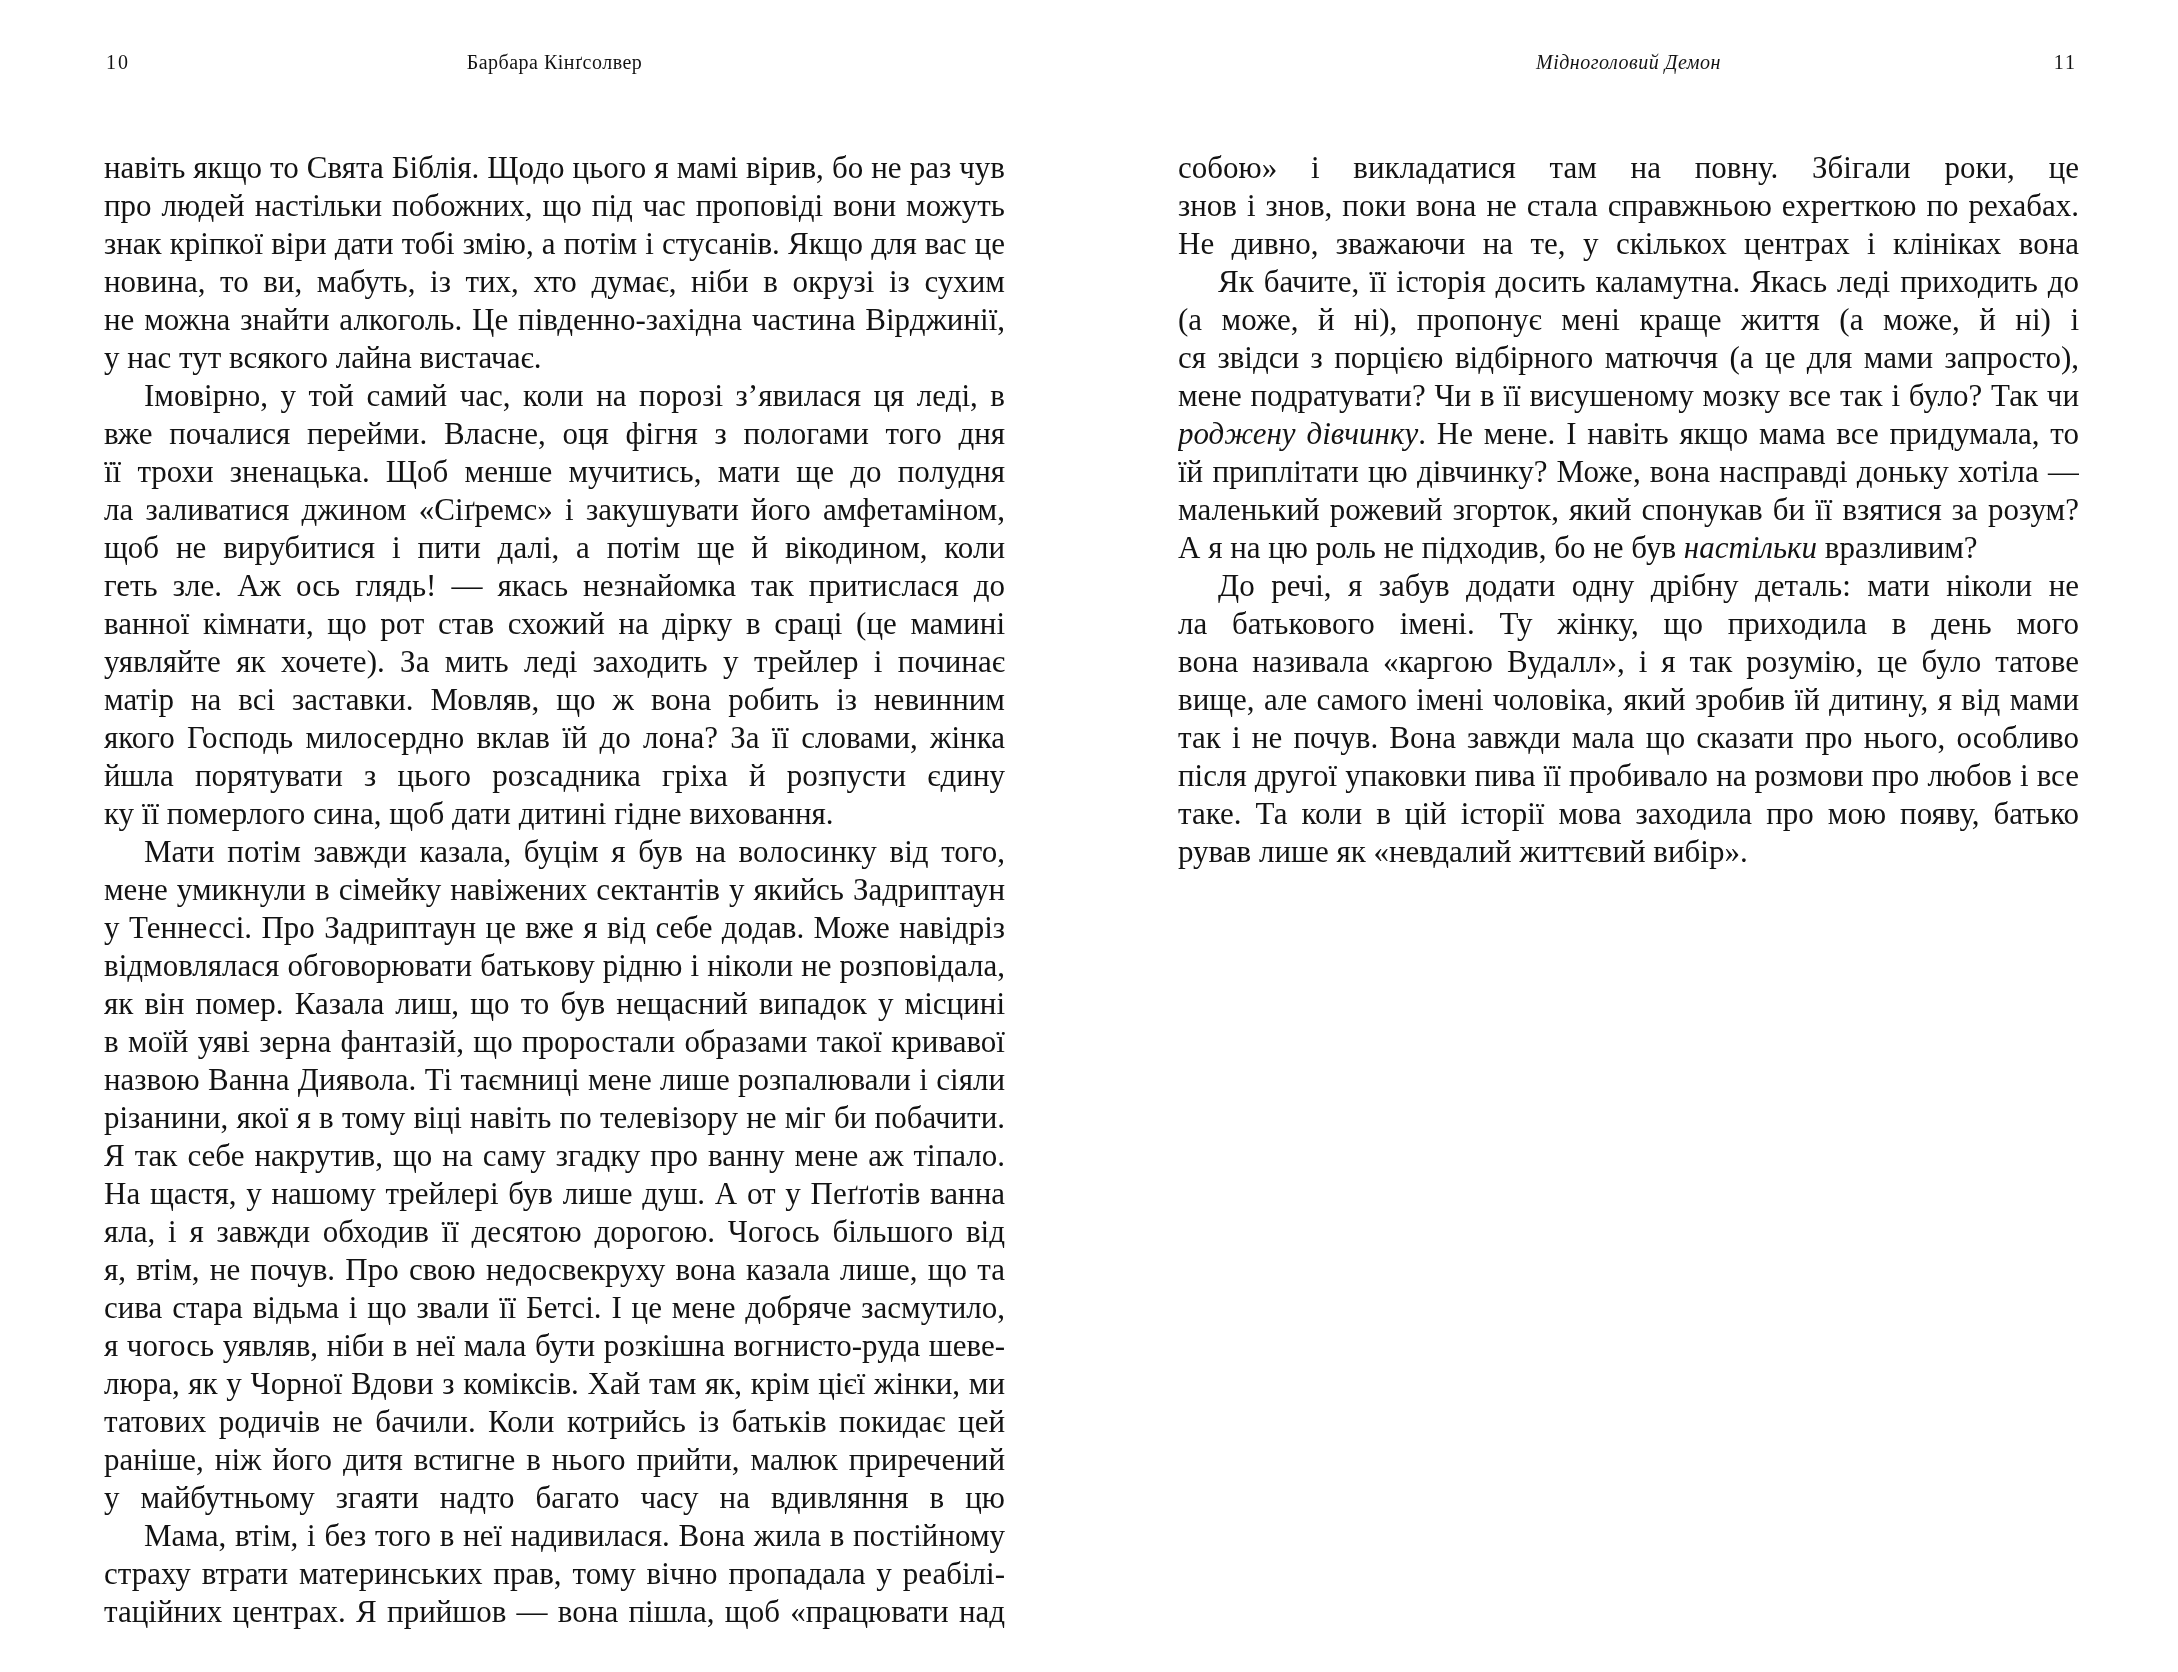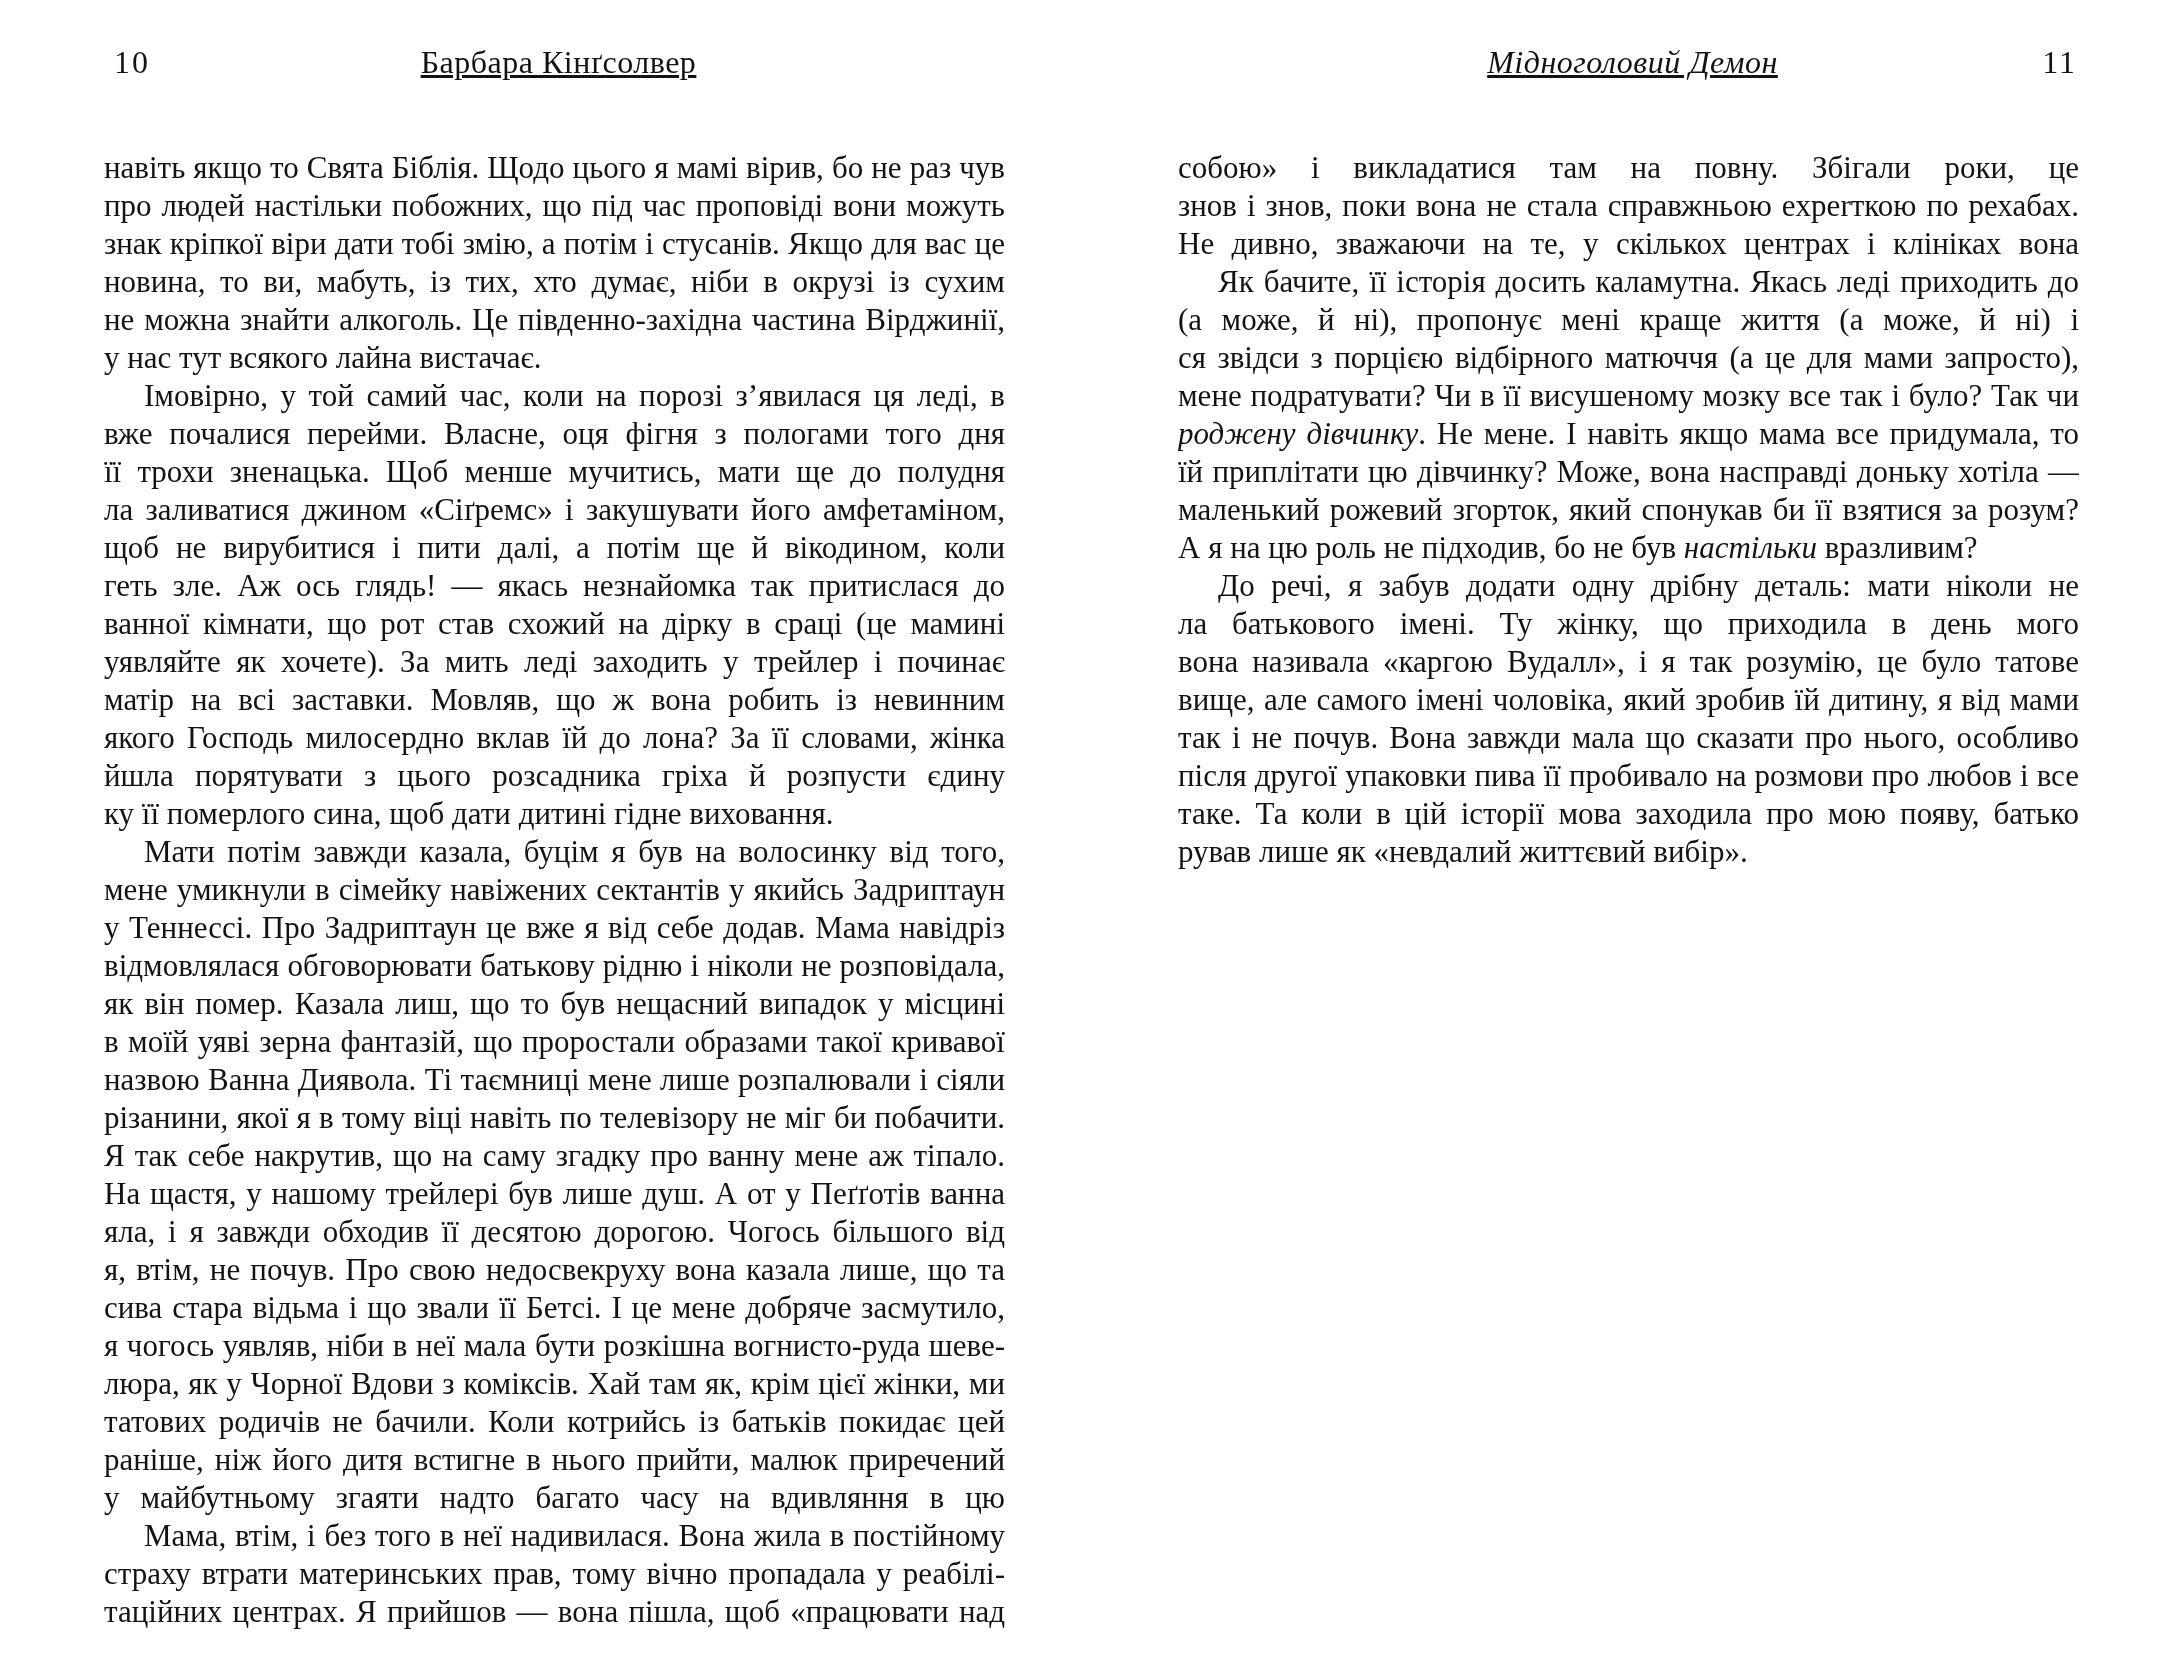--- a/index.html
+++ b/index.html
@@ -11,25 +11,24 @@
     color: #131313;
     font-family: "Liberation Serif", "DejaVu Serif", serif;
     overflow: hidden;
   }
   .page { position: absolute; top: 0; width: 901px; height: 1672px; }
   #page-left  { left: 104px; }
   #page-right { left: 1178px; }
 
   .running-head {
     position: absolute;
-    top: 44px; left: 8px; right: 0;
+    top: 44px; left: 0; right: 0;
     height: 36px;
-    font-size: 32px;
+    font-size: 20px;
     line-height: 36px;
-    text-decoration: underline;
   }
   .rh-title { display: block; text-align: center; letter-spacing: 0.5px; }
   .rh-title.italic { font-style: italic; }
   .folio { position: absolute; top: 0; letter-spacing: 2px; }
   .folio.left-pos  { left: 2px; }
   .folio.right-pos { right: 2px; }
 
   .body-text {
     position: absolute;
     top: 149px; left: 0; right: 0;
@@ -77,21 +76,21 @@
           <div class="line">ванної кімнати, що рот став схожий на дірку в сраці (це мамині слова,</div>
           <div class="line">уявляйте як хочете). За мить леді заходить у трейлер і починає лаяти</div>
           <div class="line">матір на всі заставки. Мовляв, що ж вона робить із невинним агнцем,</div>
           <div class="line">якого Господь милосердно вклав їй до лона? За її словами, жінка при-</div>
           <div class="line">йшла порятувати з цього розсадника гріха й розпусти єдину кровин-</div>
           <div class="line last">ку її померлого сина, щоб дати дитині гідне виховання.</div>
         </div>
         <div class="para">
           <div class="line first-indent">Мати потім завжди казала, буцім я був на волосинку від того, щоб</div>
           <div class="line">мене умикнули в сімейку навіжених сектантів у якийсь Задриптаун</div>
-          <div class="line">у Теннессі. Про Задриптаун це вже я від себе додав. Мама навідріз</div>
+          <div class="line">у Теннессі. Про Задриптаун це вже я від себе додав. Може навідріз</div>
           <div class="line">відмовлялася обговорювати батькову рідню і ніколи не розповідала,</div>
           <div class="line">як він помер. Казала лиш, що то був нещасний випадок у місцині під</div>
           <div class="line">в моїй уяві зерна фантазій, що проростали образами такої кривавої</div>
           <div class="line">назвою Ванна Диявола. Ті таємниці мене лише розпалювали і сіяли</div>
           <div class="line">різанини, якої я в тому віці навіть по телевізору не міг би побачити.</div>
           <div class="line">Я так себе накрутив, що на саму згадку про ванну мене аж тіпало.</div>
           <div class="line">На щастя, у нашому трейлері був лише душ. А от у Пеґґотів ванна сто-</div>
           <div class="line">яла, і я завжди обходив її десятою дорогою. Чогось більшого від мами</div>
           <div class="line">я, втім, не почув. Про свою недосвекруху вона казала лише, що та була</div>
           <div class="line">сива стара відьма і що звали її Бетсі. І це мене добряче засмутило, бо</div>

